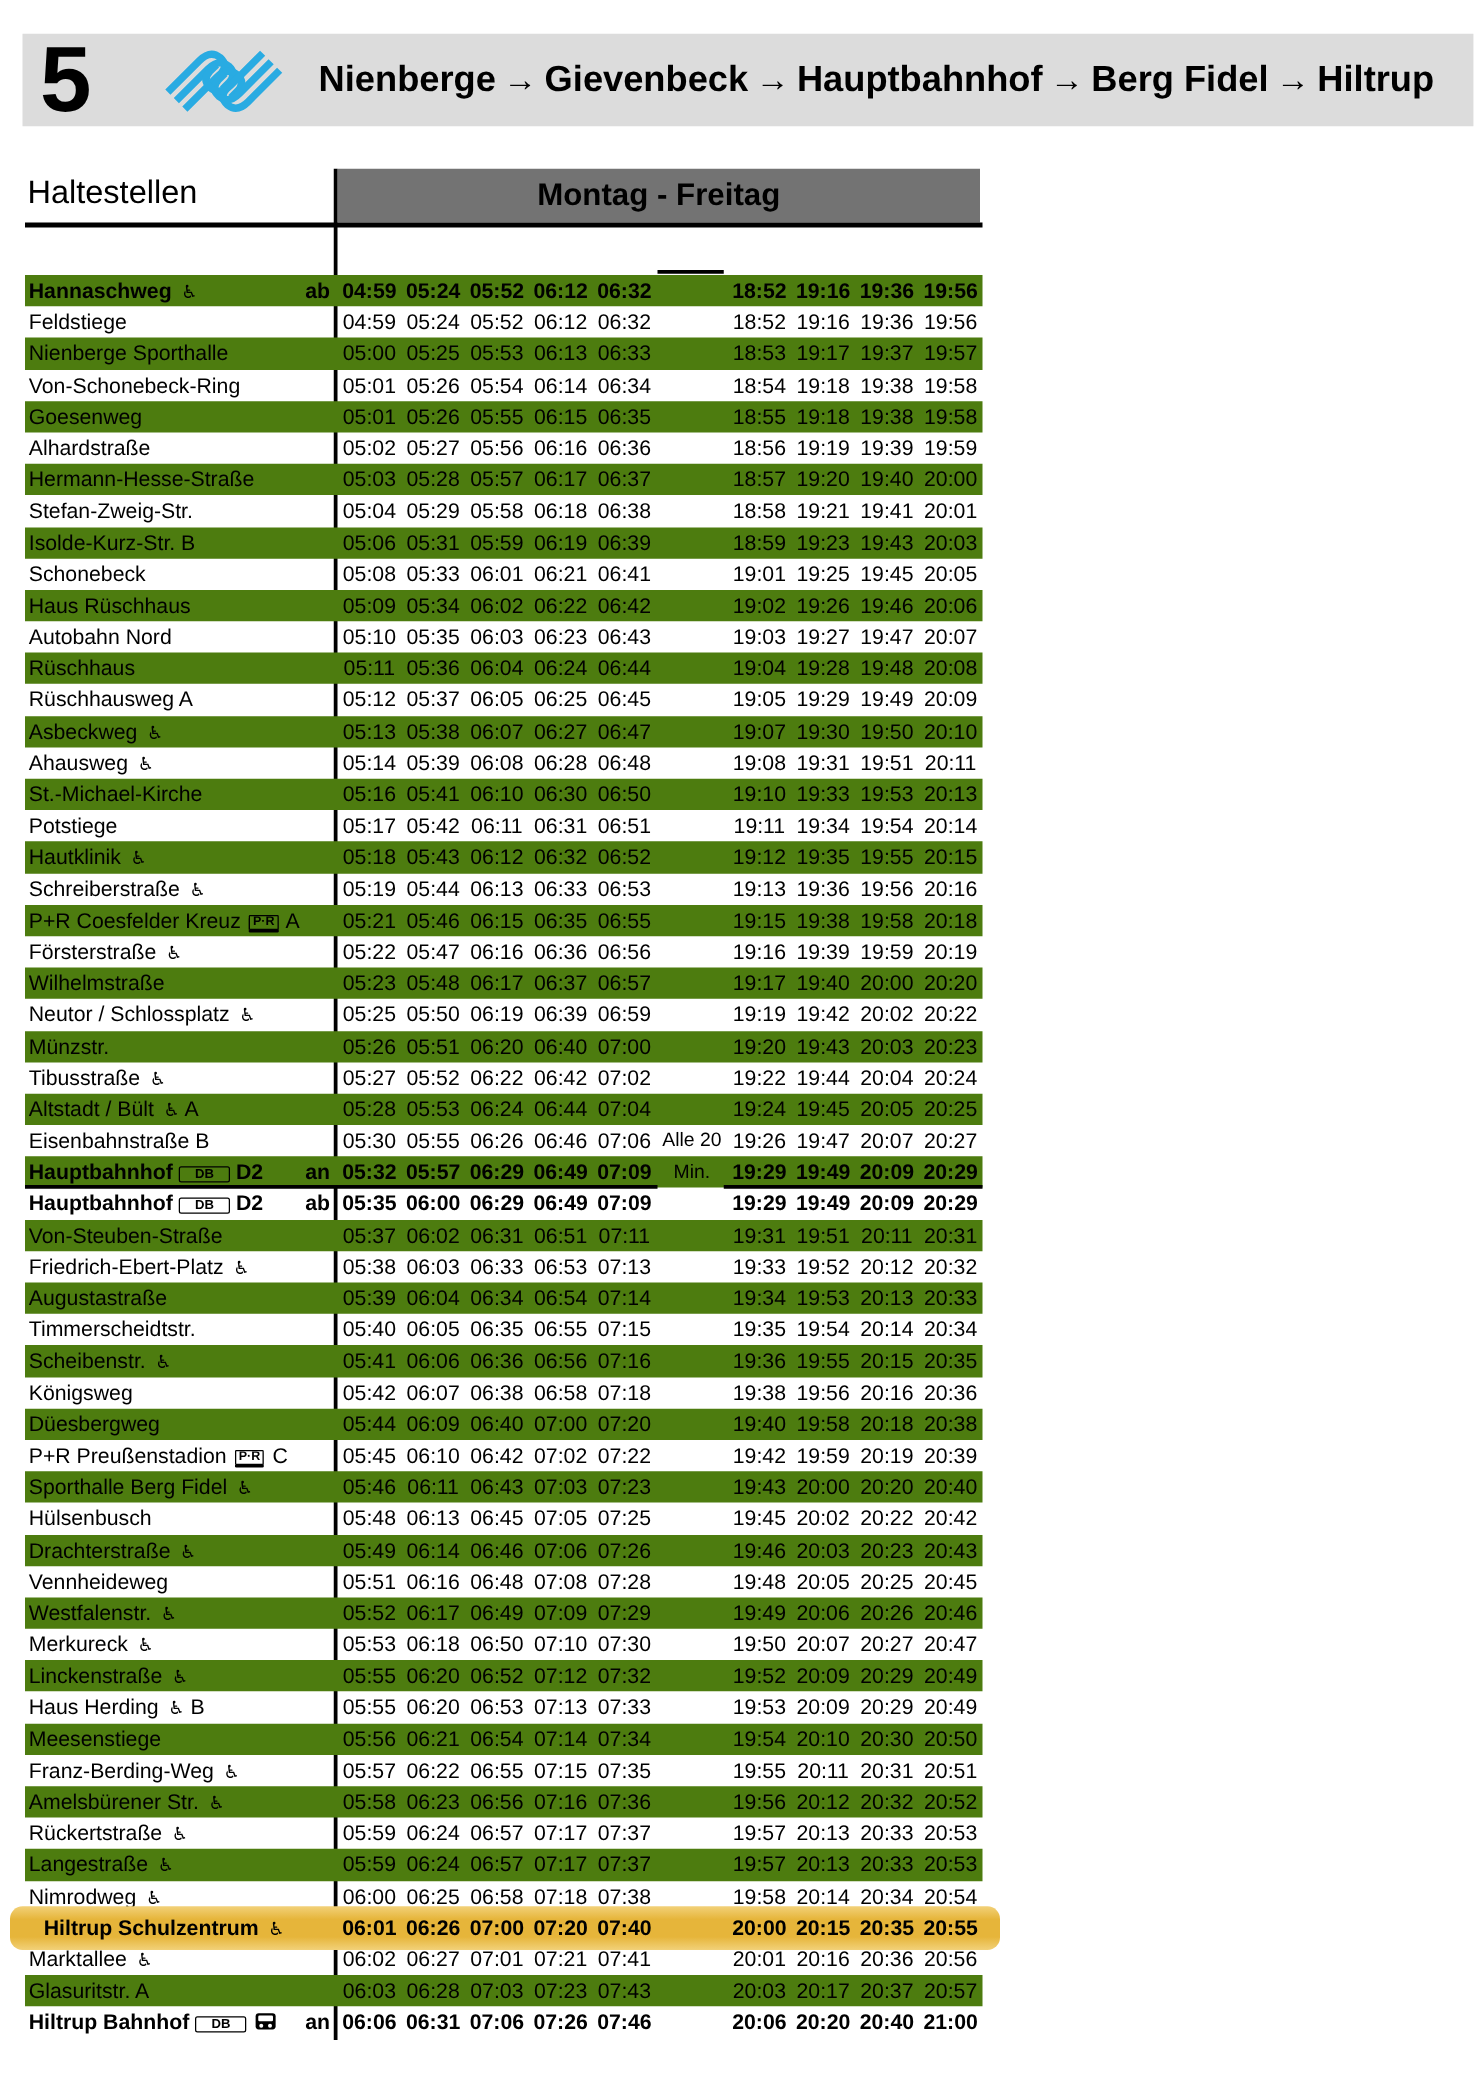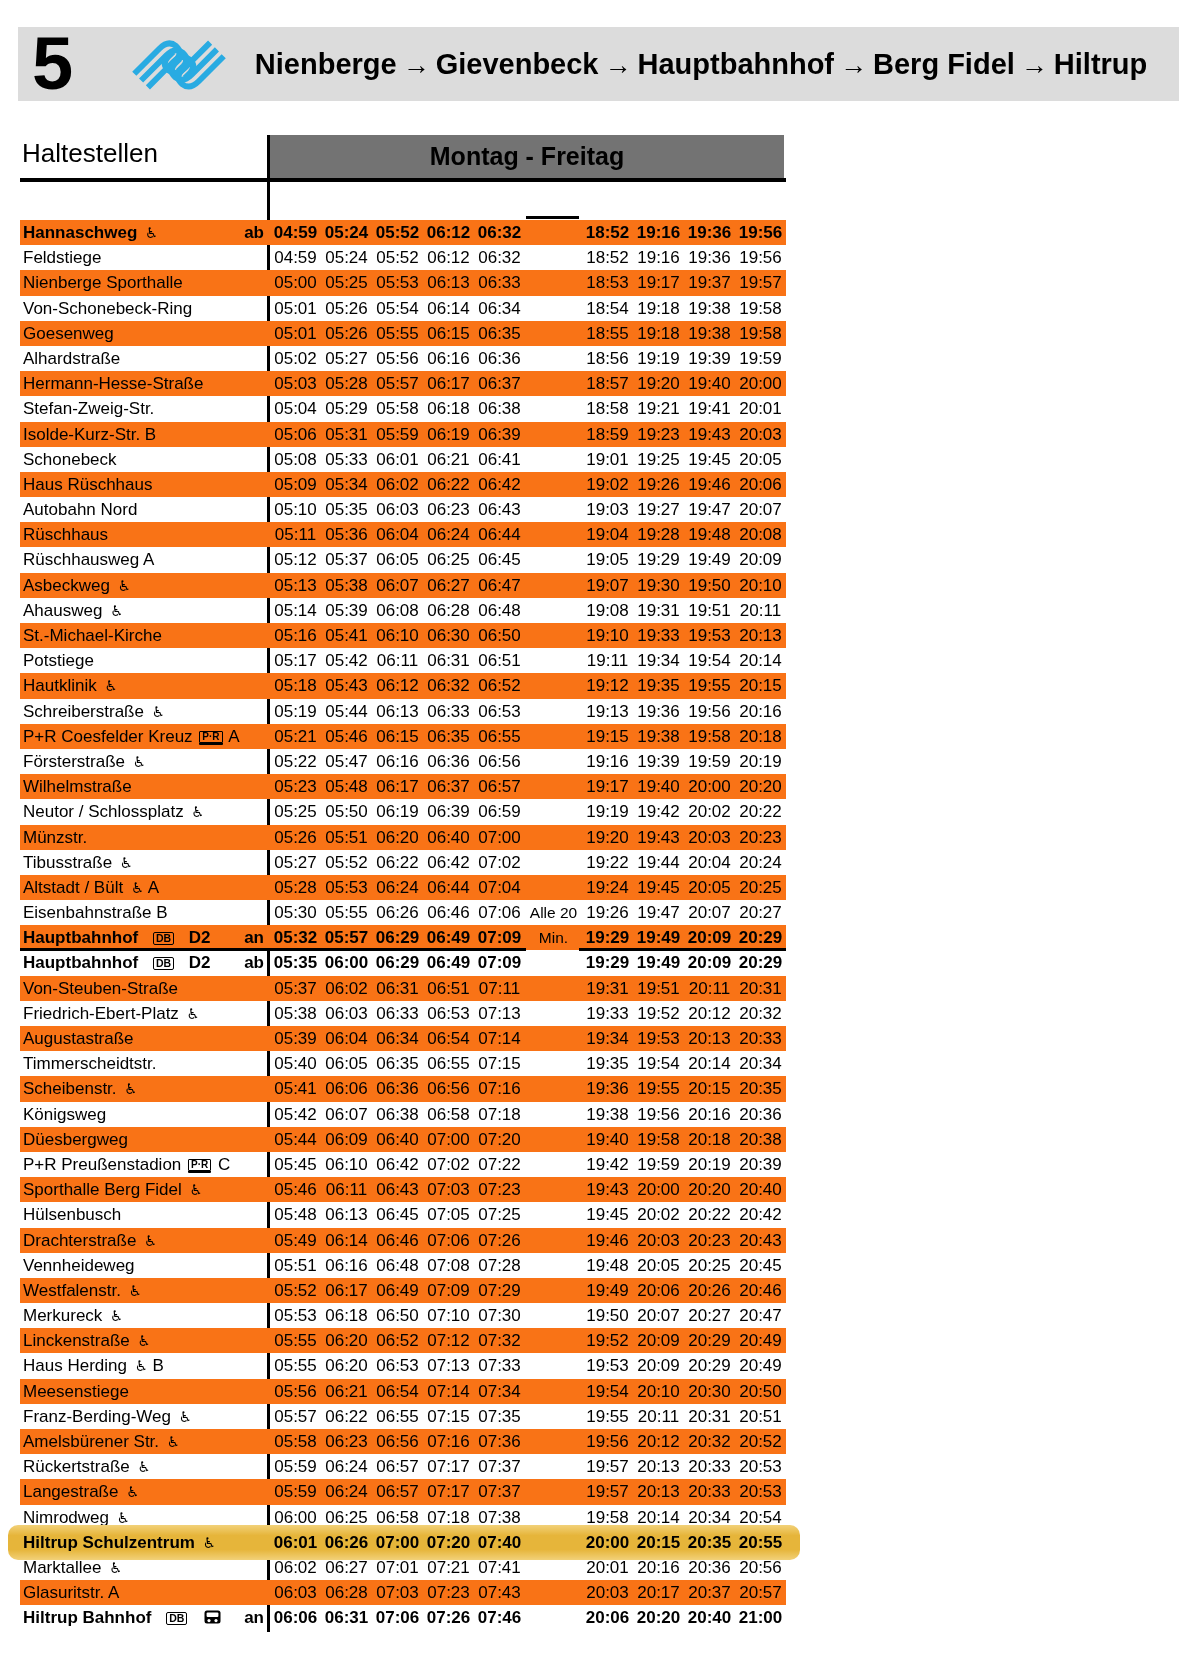--- a/index.html
+++ b/index.html
@@ -20,40 +20,40 @@
               display:flex;align-items:center;justify-content:center;font-weight:bold;font-size:25px;}
   .head-rule{position:absolute;left:20px;top:178px;width:766px;height:4px;background:#000;}
   .vline{position:absolute;left:267px;top:135px;width:3px;height:1497px;background:#000;}
 
   
   .table{position:absolute;left:20px;top:220px;width:766px;}
   .mini-rule{position:absolute;left:506px;top:-4px;width:53px;height:3px;background:#000;}
   .sep-a{position:absolute;left:0;top:728.2px;width:506px;height:2.6px;background:#000;z-index:3;}
   .sep-b{position:absolute;left:559px;top:728.2px;width:207px;height:2.6px;background:#000;z-index:3;}
   .row{display:flex;height:25.2px;box-sizing:border-box;}
-  .row.gray{background:#f97316;}
+  .row.gray{background:#4d7c0f;}
   .name{width:215px;box-sizing:border-box;padding-left:3px;font-size:17px;line-height:25.2px;white-space:nowrap;}
   .lbl{width:35px;box-sizing:border-box;text-align:right;padding-right:6px;font-size:17px;
        line-height:25.2px;font-weight:bold;}
   .times{display:flex;}
   .t{width:51px;text-align:center;font-size:17px;line-height:25.2px;}
   .t.gapc{width:57px;font-size:15.5px;font-weight:normal !important;text-align:center;}
   .row.bold .name,.row.bold .t{font-weight:bold;}
 
   
   .row.hl{position:relative;z-index:2;}
   .row.hl::before{content:"";position:absolute;left:-12px;right:-14px;top:-5px;bottom:-5px;
                   border-radius:10px;z-index:0;
                   background:linear-gradient(180deg,#f2d179 0%,#e6b53a 30%,#e6b53a 70%,#f2d179 100%);}
-  .row.hl>*{position:relative;z-index:1;}
+  .row.hl>*{position:relative;z-index:1;margin-left:12px;}
 
   
   .wc{font-size:14.5px;padding-left:3px;}
   .db-badge{display:inline-block;border:1.6px solid #000;border-radius:2px;font-size:10.5px;
-            font-weight:bold;line-height:11px;padding:0 2px;vertical-align:1.5px;margin:0 10px;}
+            font-weight:bold;line-height:11px;padding:0 12px;vertical-align:1.5px;margin:0 0;}
   .pr-badge{display:inline-block;border:1.6px solid #000;border-radius:1px;font-size:10px;
             font-weight:bold;line-height:10px;padding:0 2px;vertical-align:1.5px;margin:0 2px;
             box-shadow:0 2px 0 0 #000;}
   .bus-badge{display:inline-block;vertical-align:-1px;margin:0 2px;}
 </style>
 </head>
 <body>
 
 <div class="page">
 

